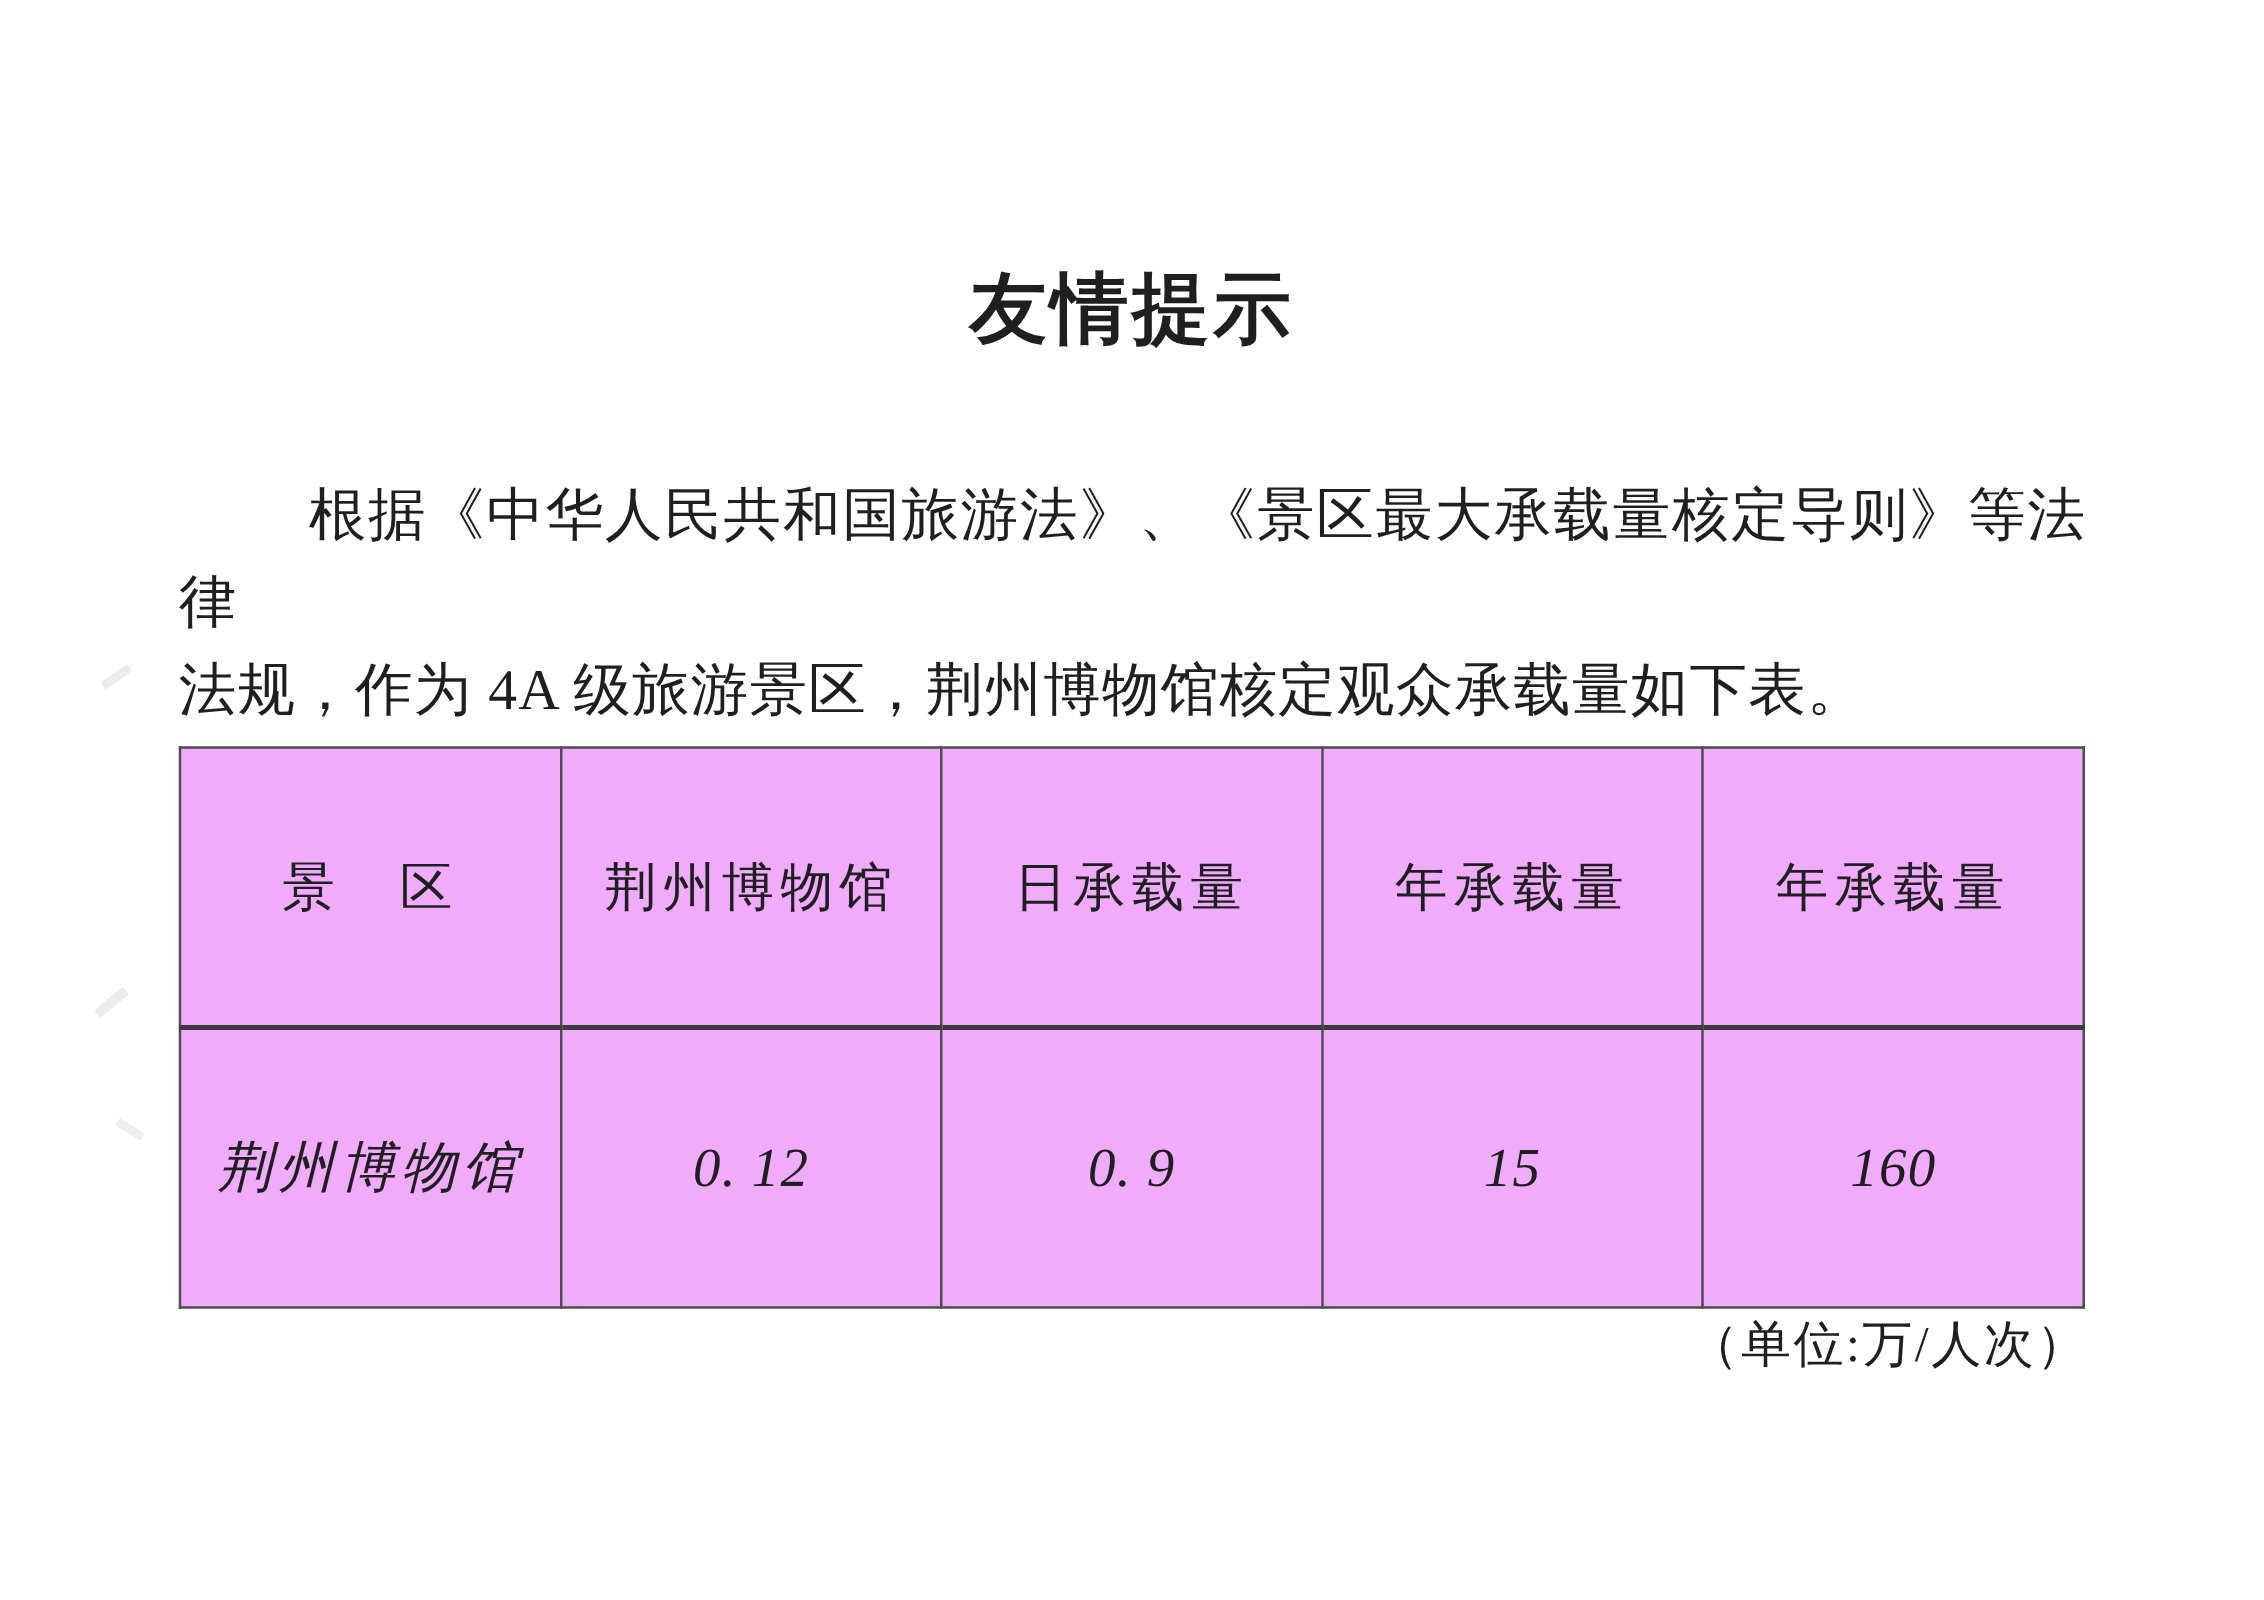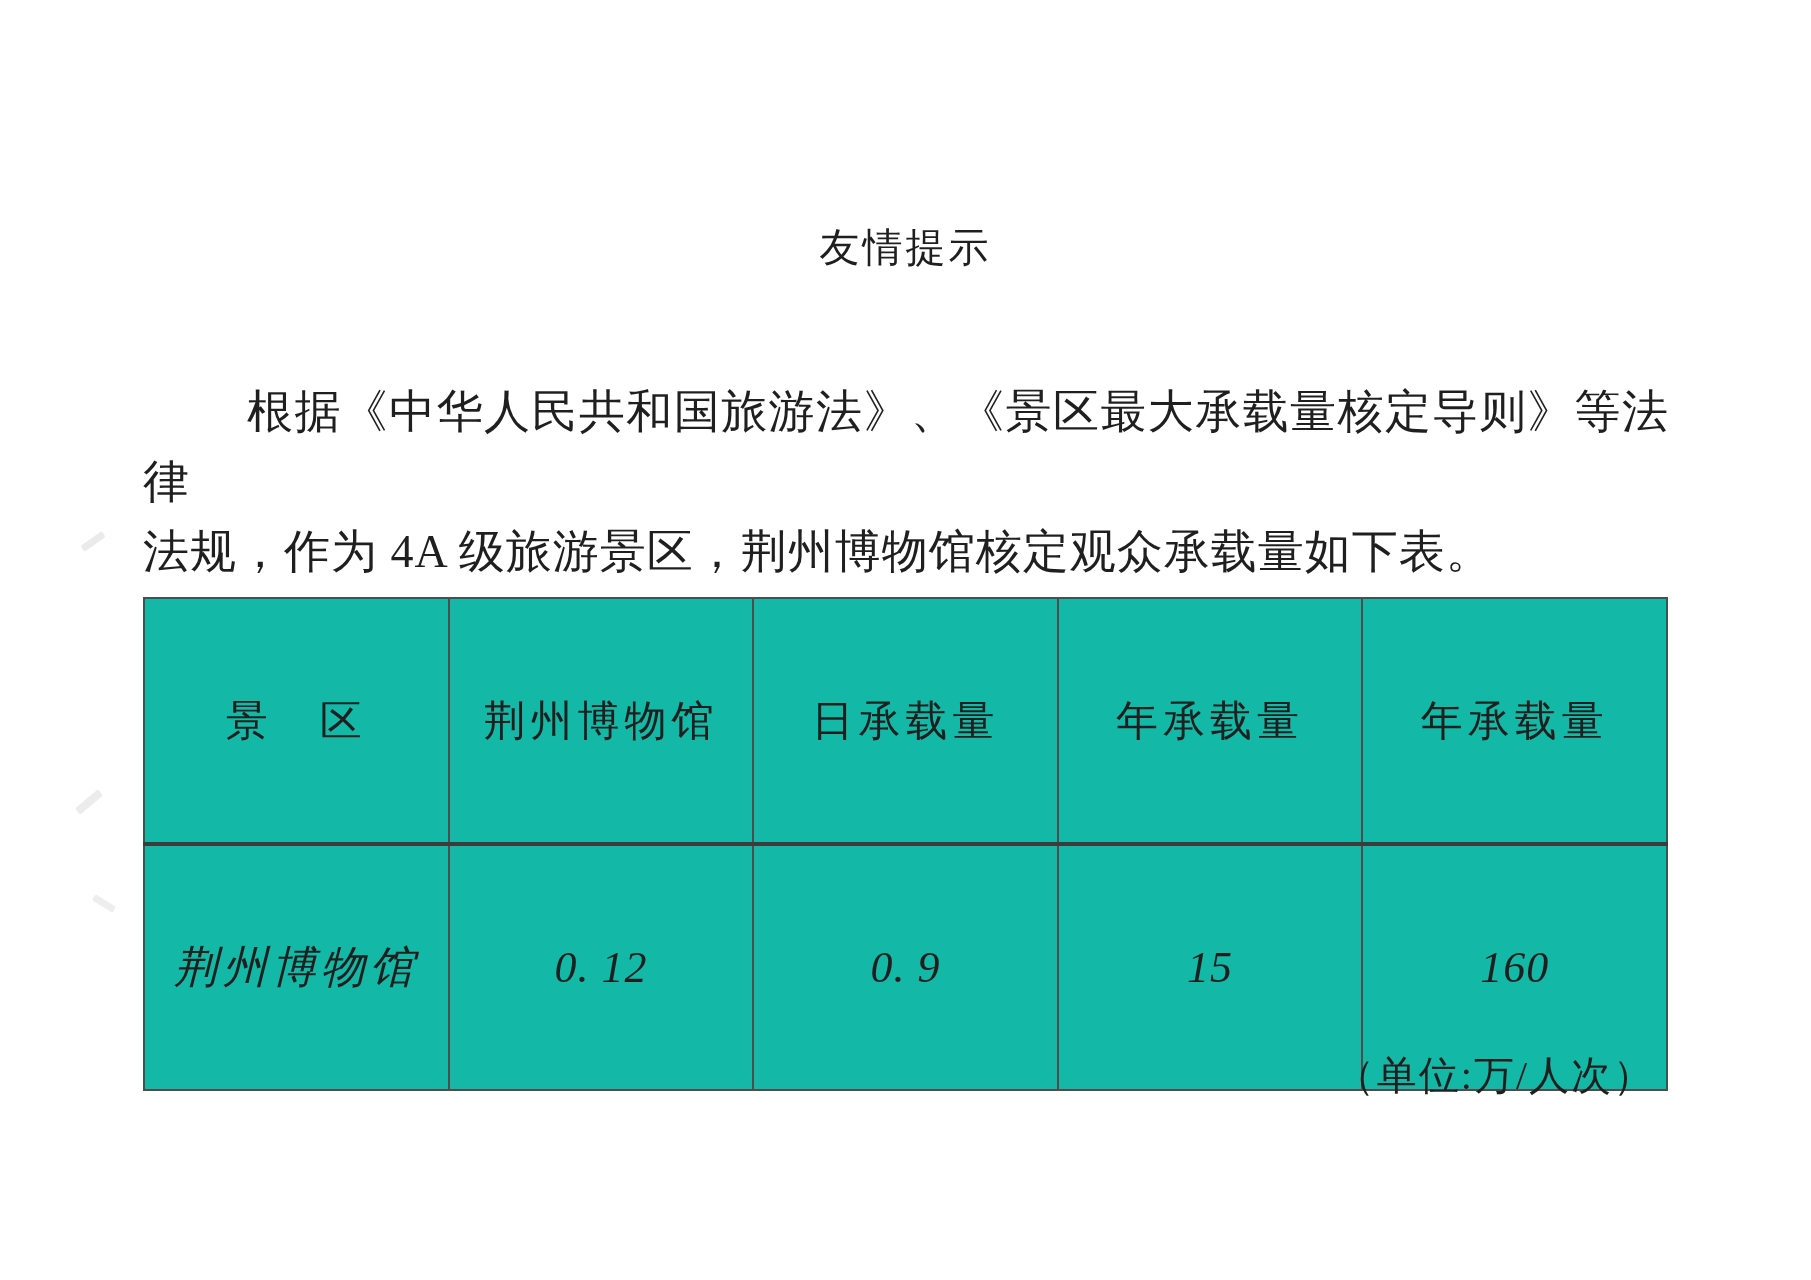--- a/index.html
+++ b/index.html
@@ -16,23 +16,23 @@
     font-family: "Liberation Serif", "DejaVu Serif", serif;
     overflow: hidden;
   }
   .doc-title {
     position: absolute;
     top: 205px;
     left: 0;
     width: 100%;
     margin: 0;
     text-align: center;
-    font-size: 40px;
+    font-size: 62px;
     line-height: 86px;
-    font-weight: normal;
+    font-weight: bold;
     letter-spacing: 3px;
   }
   .paragraph {
     position: absolute;
     left: 143px;
     top: 377px;
     width: 1525px;
     font-size: 46px;
     line-height: 70px;
   }
@@ -50,24 +50,24 @@
     left: 143px;
     top: 597px;
     width: 1525px;
     height: 430px;
     border-collapse: collapse;
     table-layout: fixed;
   }
   table.capacity th,
   table.capacity td {
     border: 2px solid #4d4d4d;
-    background: #14b8a6;
+    background: #f0abfc;
     text-align: center;
     vertical-align: middle;
-    padding: 15px;
+    padding: 4px;
     font-weight: normal;
   }
   table.capacity th {
     height: 213px;
     font-size: 42px;
     letter-spacing: 5px;
   }
   table.capacity thead th {
     border-bottom: 4px solid #3c3c3c;
   }
@@ -76,21 +76,21 @@
     font-size: 44px;
     letter-spacing: 1px;
     font-style: italic;
   }
   table.capacity td.scenic-cell {
     letter-spacing: 5px;
   }
   .unit-note {
     position: absolute;
     top: 1048px;
-    right: 156px;
+    right: 140px;
     font-size: 40px;
     line-height: 56px;
     letter-spacing: 2px;
     text-align: right;
   }
   
   .artifact {
     position: absolute;
     background: #d9d9d9;
     border-radius: 2px;

